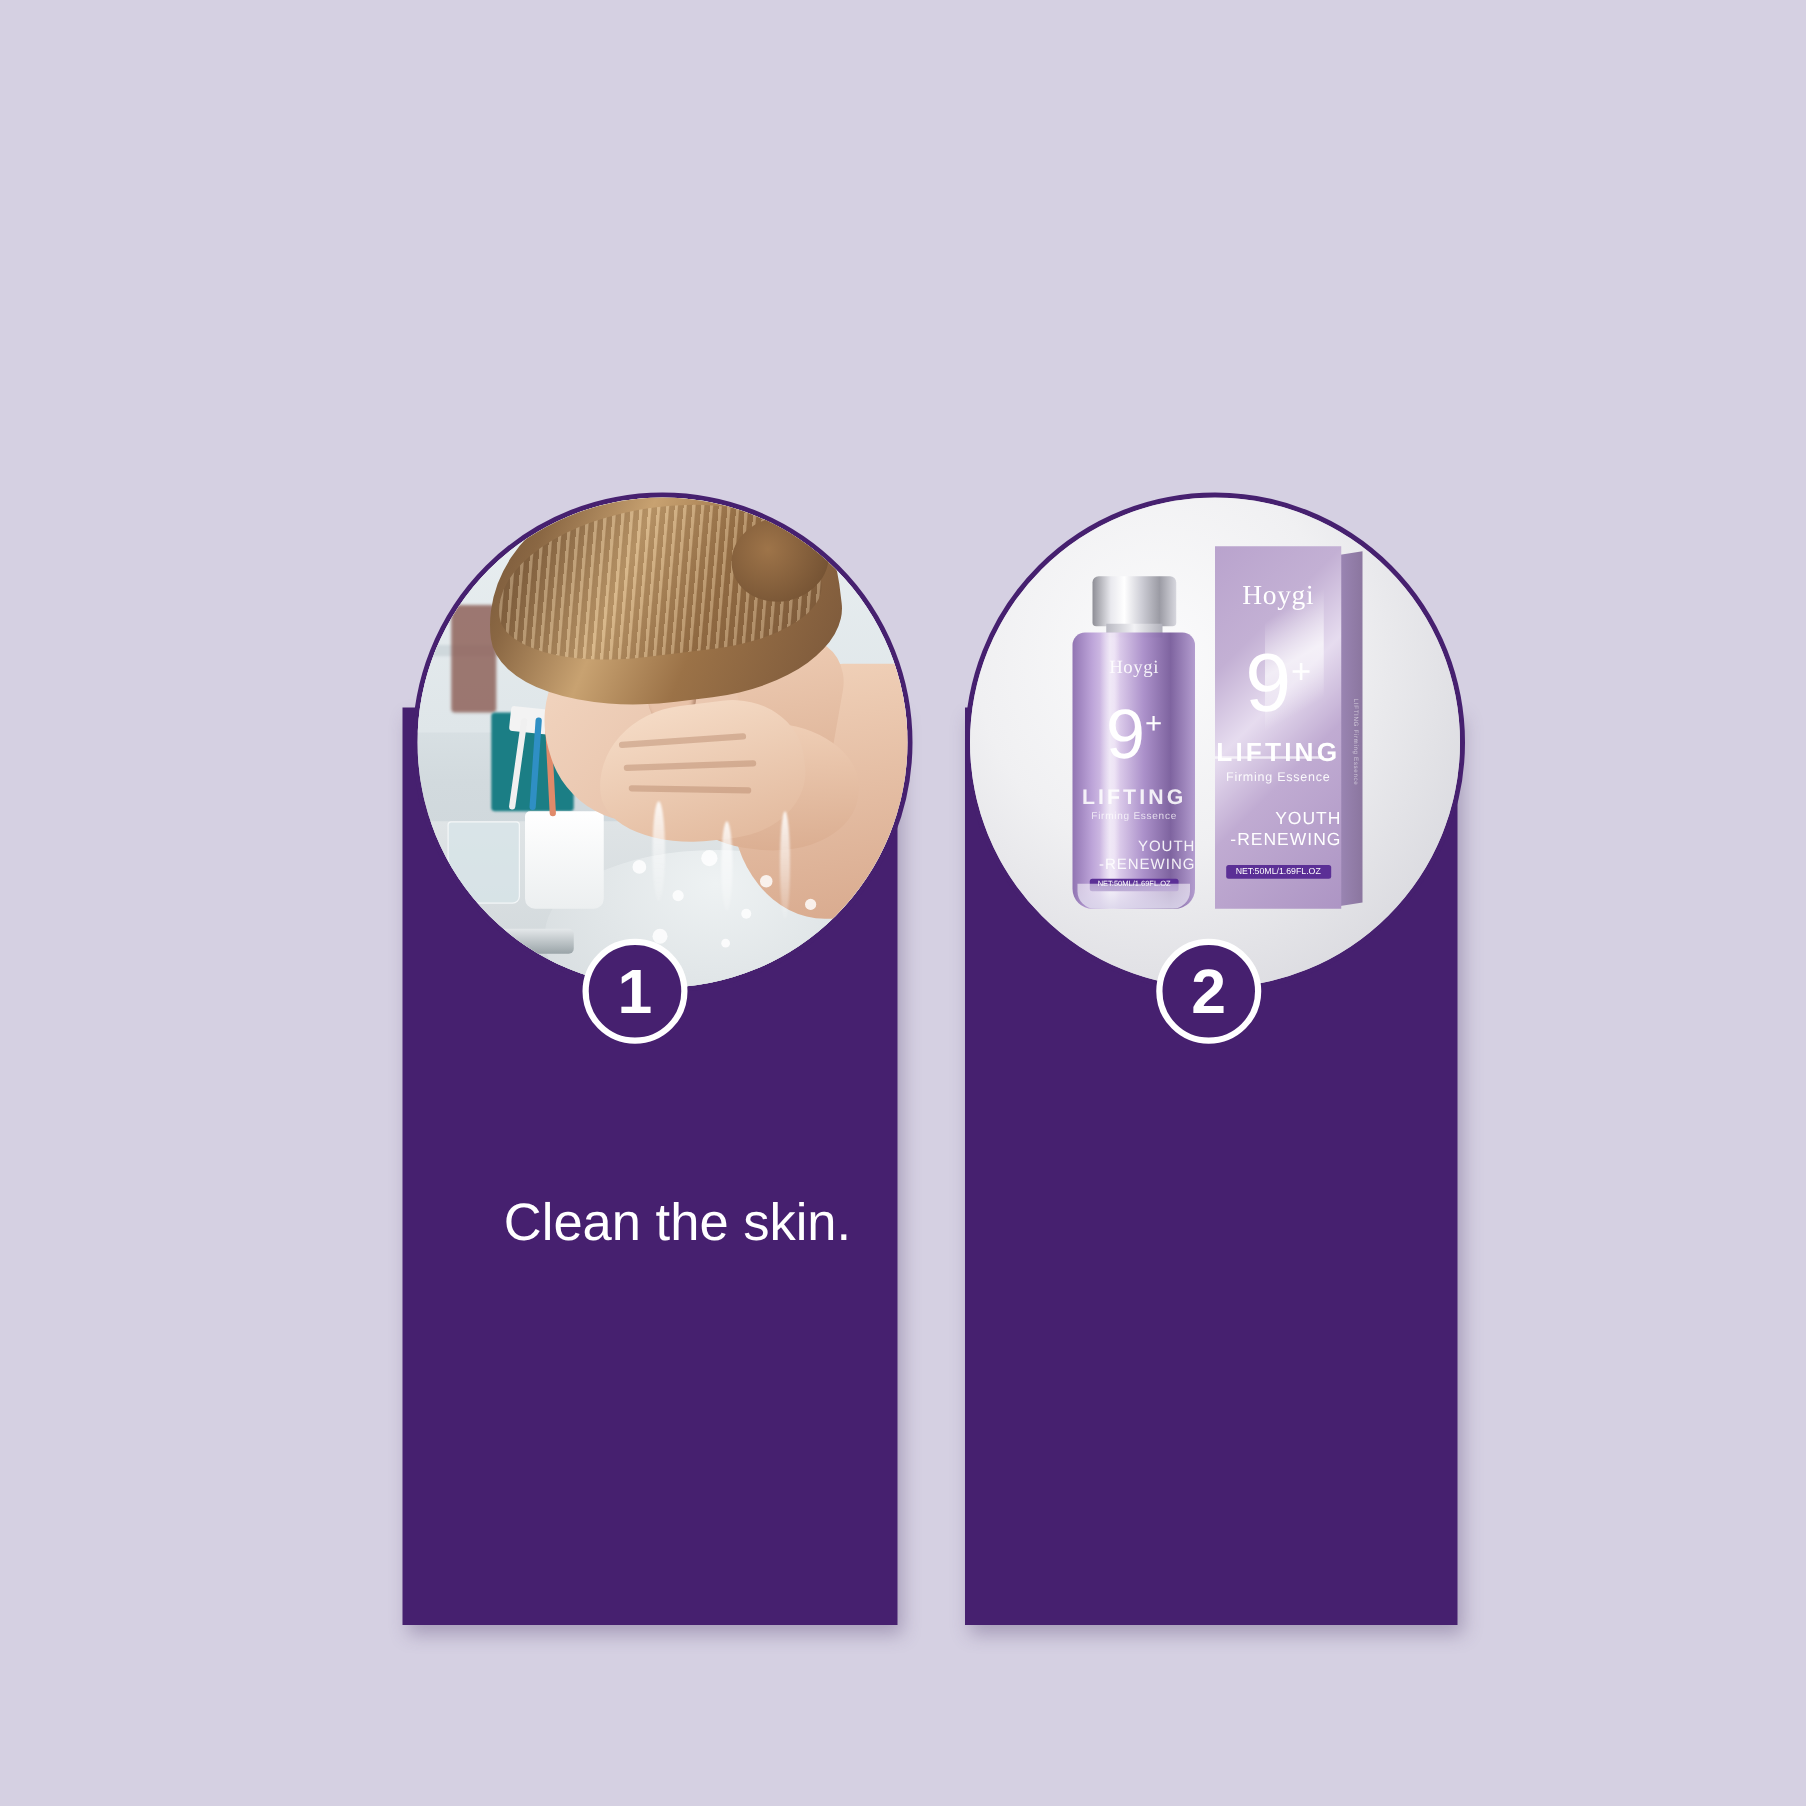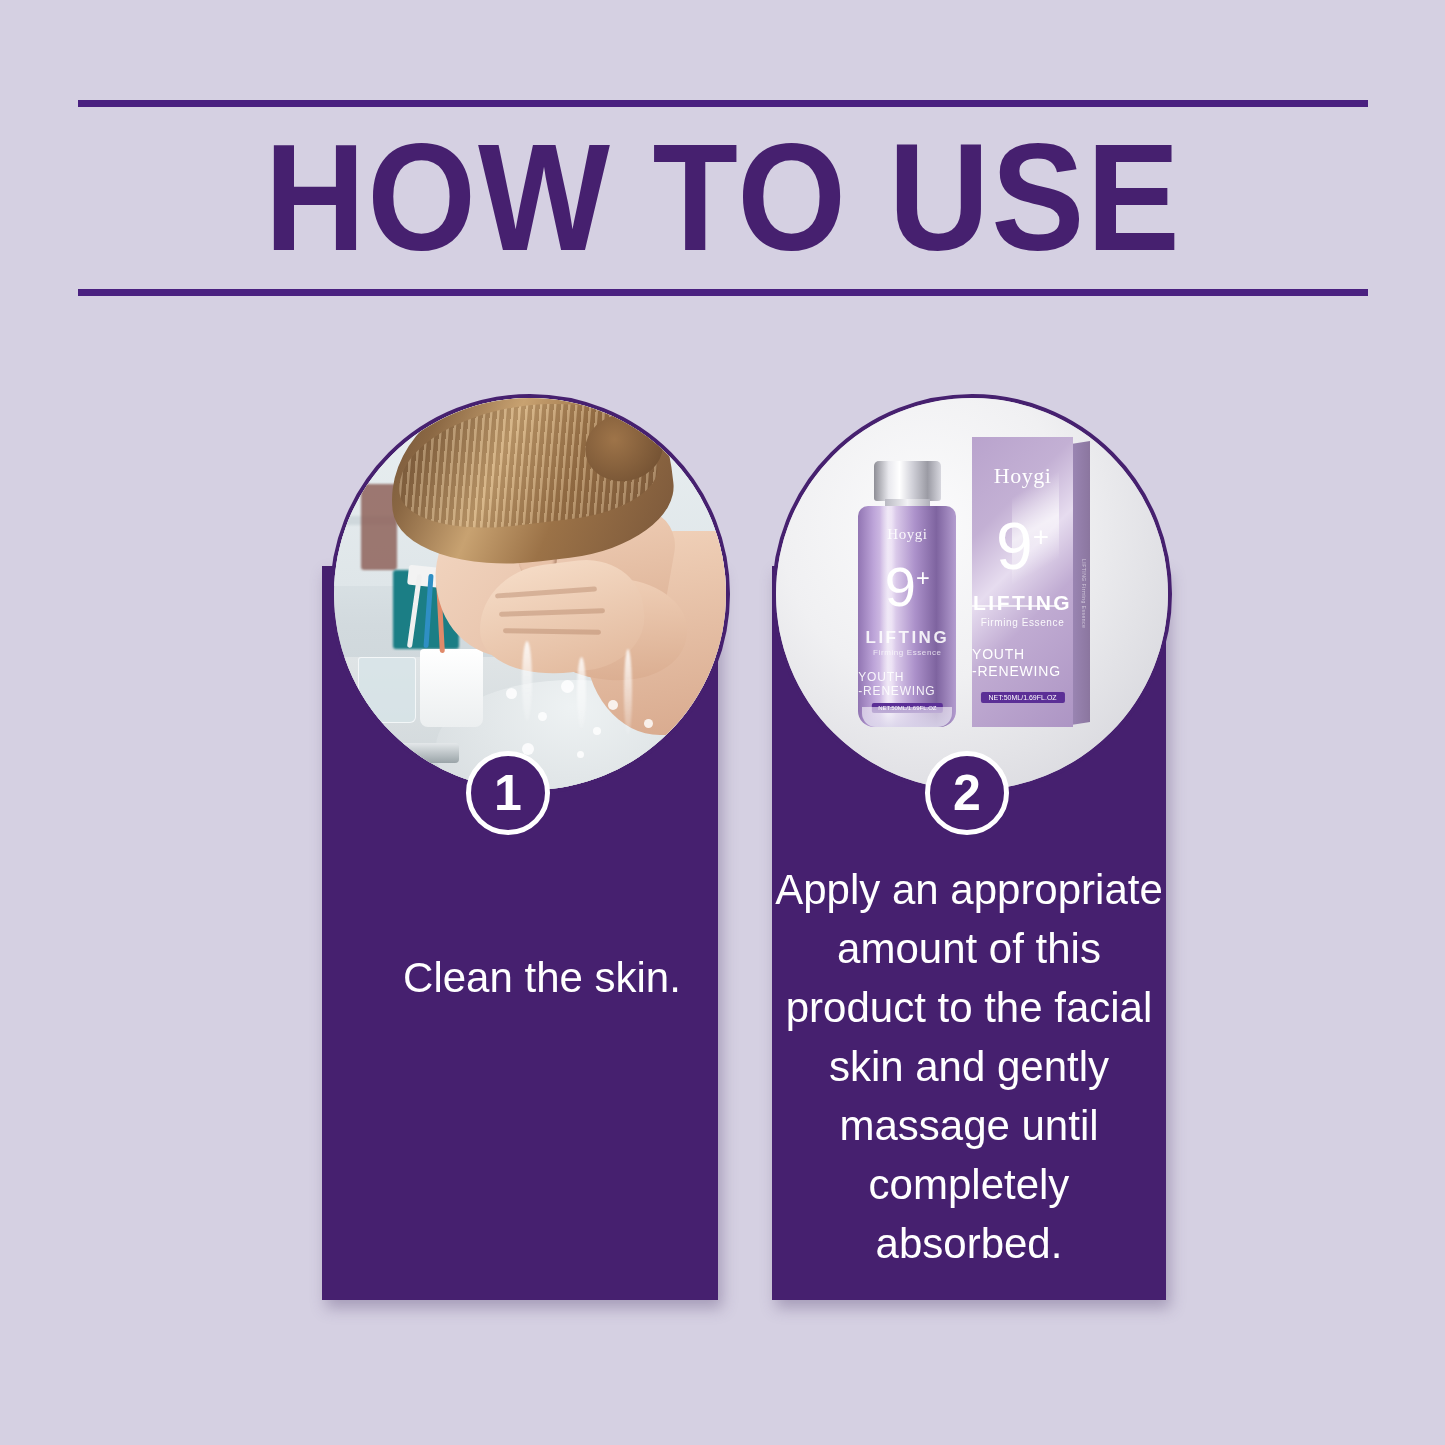--- a/index.html
+++ b/index.html
@@ -280,21 +280,21 @@
   .p-nine sup { font-size:.42em; vertical-align:super; font-weight:400; }
   .p-lifting {
     position:absolute; width:100%; text-align:center;
     color:#ffffff; font-weight:bold; letter-spacing:2.5px;
   }
   .p-sub {
     position:absolute; width:100%; text-align:center;
     color:rgba(255,255,255,.92); letter-spacing:.6px;
   }
   .p-youth {
-    position:absolute; width:100%; text-align:left;
+    position:absolute; width:100%; text-align:right;
     color:#ffffff; letter-spacing:.8px; line-height:1.18;
   }
   .p-net {
     position:absolute; left:50%; transform:translateX(-50%);
     background:#5b2f96; color:#ffffff;
     text-align:center; white-space:nowrap;
     border-radius:2px;
   }
   .carton-side-text {
     position:absolute; right:2%; top:42%;
@@ -335,25 +335,20 @@
   #caption-2 {
     left:772px; top:860px; width:394px;
     font-size:42px; line-height:59px;
   }
 </style>
 </head>
 <body>
 
 <div id="page">
 
-  <div id="title-block">
-    <div class="rule"></div>
-    <div id="title-text">HOW TO USE</div>
-    <div class="rule"></div>
-  </div>
 
   <div class="card" id="card-1"></div>
 
   <div class="photo-circle" id="photo-1">
     <div class="photo-inner">
       <div class="bath-bg"></div>
       <div class="bath-wall"></div>
       <div class="bath-shelf"></div>
       <div class="bath-bottle"></div>
       <div class="bath-counter"></div>
@@ -440,15 +435,14 @@
             <span>-RENEWING</span>
           </div>
           <div class="p-net" style="top:89%;font-size:6px;padding:2px 6px;">NET:50ML/1.69FL.OZ</div>
           <div class="bottle-foot"></div>
         </div>
       </div>
     </div>
   </div>
 
   <div class="badge" id="badge-2">2</div>
-  <div class="caption" id="caption-2">Apply an appropriate amount of this product to the facial skin and gently massage until completely absorbed.</div>
 
 </div>
 
 </body></html>

